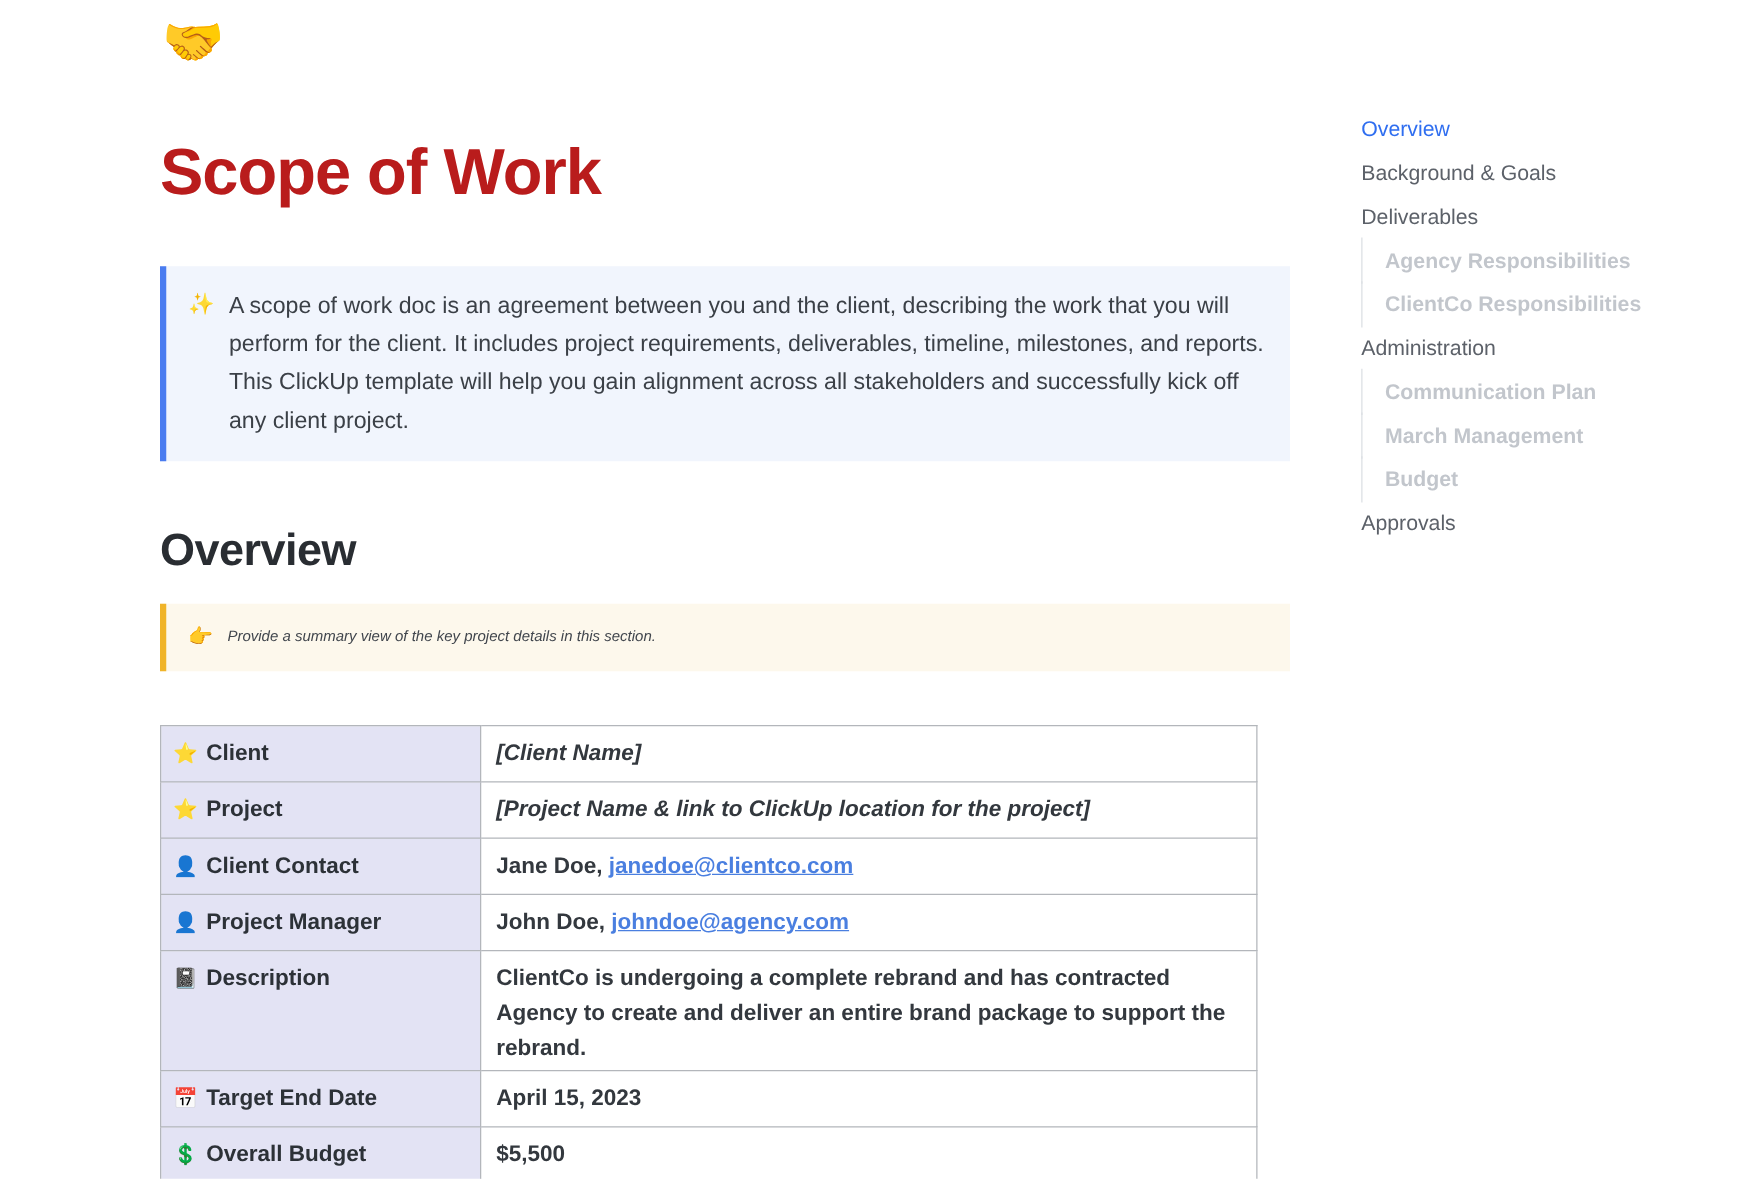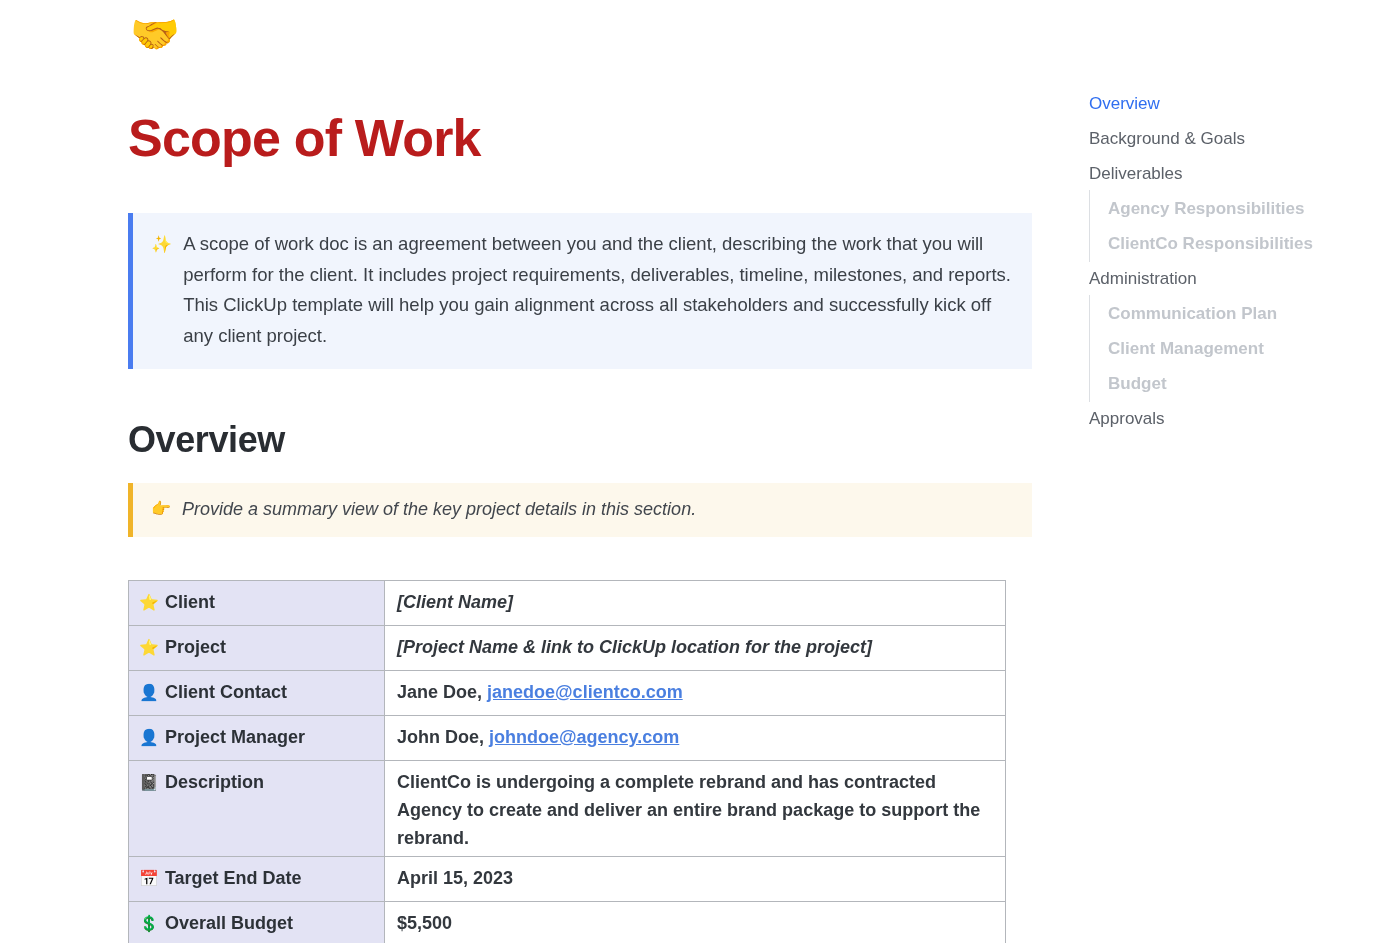--- a/index.html
+++ b/index.html
@@ -82,21 +82,21 @@
   }
 
   .callout-text {
     font-size: 18.5px;
     line-height: 30.5px;
     color: #3b4047;
   }
 
   .callout-tip .callout-text {
     font-style: italic;
-    font-size: 18px;
+    font-size: 12px;
     line-height: 26px;
     color: #41464d;
   }
 
   .callout-tip .callout-emoji {
     line-height: 26px;
     font-size: 16px;
   }
 
   .doc-h2 {
@@ -251,18 +251,18 @@
   </div>
 
   <nav class="toc">
       <div class="toc-item active">Overview</div>
       <div class="toc-item">Background &amp; Goals</div>
       <div class="toc-item">Deliverables</div>
       <div class="toc-sub">Agency Responsibilities</div>
       <div class="toc-sub">ClientCo Responsibilities</div>
       <div class="toc-item">Administration</div>
       <div class="toc-sub">Communication Plan</div>
-      <div class="toc-sub">Client Management</div>
+      <div class="toc-sub">March Management</div>
       <div class="toc-sub">Budget</div>
       <div class="toc-item">Approvals</div>
     </nav>
 
 </div>
 
 </body></html>

